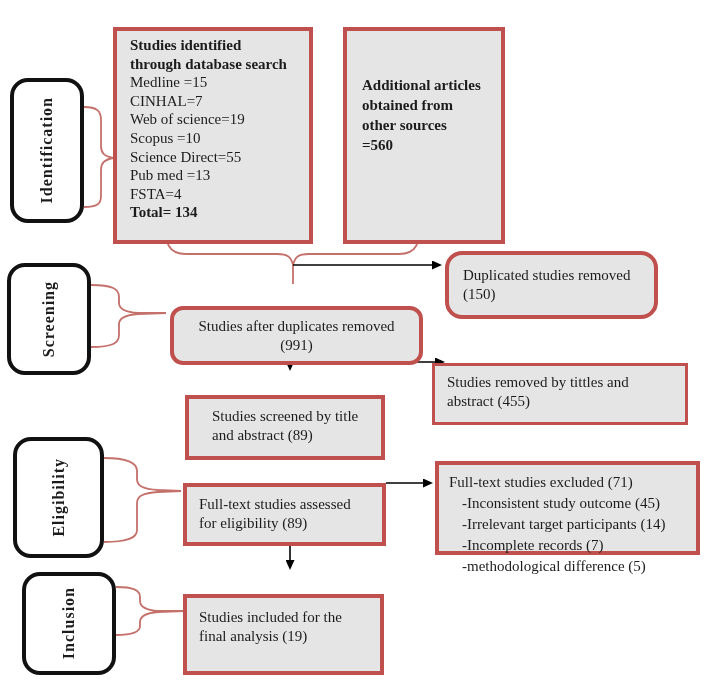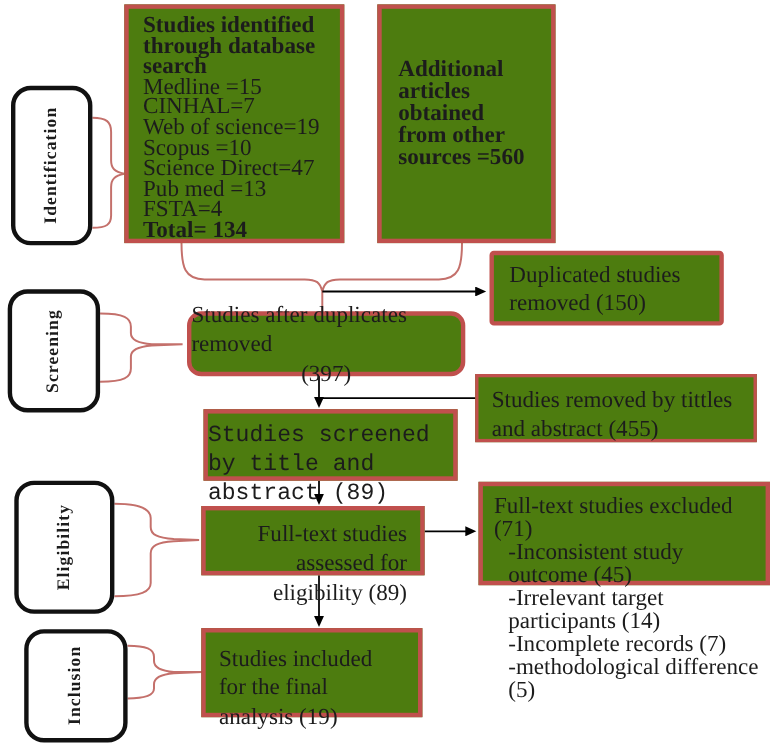--- a/index.html
+++ b/index.html
@@ -1,40 +1,40 @@
 <!DOCTYPE html>
 <html><head>
 <meta charset="utf-8">
 <style>
   html,body{margin:0;padding:0;background:#fff;}
   .canvas{
     position:relative;width:709px;height:680px;background:#ffffff;
     font-family:"Liberation Serif","DejaVu Serif",serif;color:#1c1c1c;overflow:hidden;
   }
   .connectors{position:absolute;left:0;top:0;width:709px;height:680px;}
-  .box{position:absolute;box-sizing:border-box;background:#4d7c0f;font-size:21px;line-height:1.25;}
+  .box{position:absolute;box-sizing:border-box;background:#e5e5e5;font-size:15px;line-height:1.25;margin-top:23px;}
   .redbox{border:4px solid #c0504d;}
   .thinred{border:3px solid #c0504d;}
   .stage{
     position:absolute;box-sizing:border-box;background:#fff;border:4px solid #111;
     border-radius:18px;display:flex;align-items:center;justify-content:center;
   }
   .stage .vtext{
     writing-mode:vertical-rl;transform:rotate(180deg);
     font-weight:bold;font-size:16px;letter-spacing:1px;white-space:nowrap;
   }
   .b-database{left:113px;top:4px;width:200px;height:217px;padding:5px 6px 0 13px;line-height:18.6px;}
   .b-database .ttl{font-weight:bold;}
   .b-database .total{font-weight:bold;}
   .b-additional{left:343px;top:4px;width:162px;height:217px;padding:44px 20px 0 15px;font-weight:bold;line-height:20px;}
-  .b-duplicates{left:445px;top:228px;width:213px;height:68px;padding:0 16px 0 14px;display:flex;align-items:center;border-radius:4px;}
+  .b-duplicates{left:445px;top:228px;width:213px;height:68px;padding:0 16px 0 14px;display:flex;align-items:center;border-radius:17px;}
   .b-afterdup{left:170px;top:283px;width:253px;height:59px;border-radius:13px;display:flex;flex-direction:column;align-items:center;justify-content:center;text-align:left;}
   .b-titles{left:432px;top:340px;width:256px;height:62px;padding:7px 12px 0 12px;}
-  .b-screened{left:185px;top:372px;width:231px;height:65px;padding:8px 14px 0 0;font-family:Liberation Mono, monospace;}
-  .b-fulltext{left:183px;top:460px;width:203px;height:63px;padding:8px 12px 0 12px;text-align:right;}
+  .b-screened{left:185px;top:372px;width:200px;height:65px;padding:8px 14px 0 23px;}
+  .b-fulltext{left:183px;top:460px;width:203px;height:63px;padding:8px 12px 0 12px;}
   .b-excluded{left:435px;top:438px;width:265px;height:94px;padding:7px 4px 0 10px;line-height:21px;}
   .b-excluded .reason{margin-left:13px;}
   .b-included{left:183px;top:571px;width:201px;height:81px;padding:10px 14px 0 12px;}
   .s-identification{left:10px;top:78px;width:74px;height:145px;}
   .s-screening{left:7px;top:263px;width:84px;height:112px;}
   .s-eligibility{left:13px;top:437px;width:91px;height:121px;}
   .s-inclusion{left:22px;top:572px;width:94px;height:103px;}
 </style>
 </head>
 <body>
@@ -82,37 +82,37 @@
     <span class="vtext">Inclusion</span>
   </div>
 
   <div class="box redbox b-database">
     <div class="ttl">Studies identified</div>
     <div class="ttl">through database search</div>
     <div>Medline =15</div>
     <div>CINHAL=7</div>
     <div>Web of science=19</div>
     <div>Scopus =10</div>
-    <div>Science Direct=47</div>
+    <div>Science Direct=55</div>
     <div>Pub med =13</div>
     <div>FSTA=4</div>
     <div class="total">Total= 134</div>
   </div>
 
   <div class="box redbox b-additional">
     <span>Additional articles obtained from other sources =560</span>
   </div>
 
   <div class="box redbox b-duplicates">
     <span>Duplicated studies removed (150)</span>
   </div>
 
   <div class="box redbox b-afterdup">
     <div>Studies after duplicates removed</div>
-    <div>(397)</div>
+    <div>(991)</div>
   </div>
 
   <div class="box thinred b-titles">
     <span>Studies removed by tittles and abstract (455)</span>
   </div>
 
   <div class="box redbox b-screened">
     <span>Studies screened by title and abstract (89)</span>
   </div>
 

